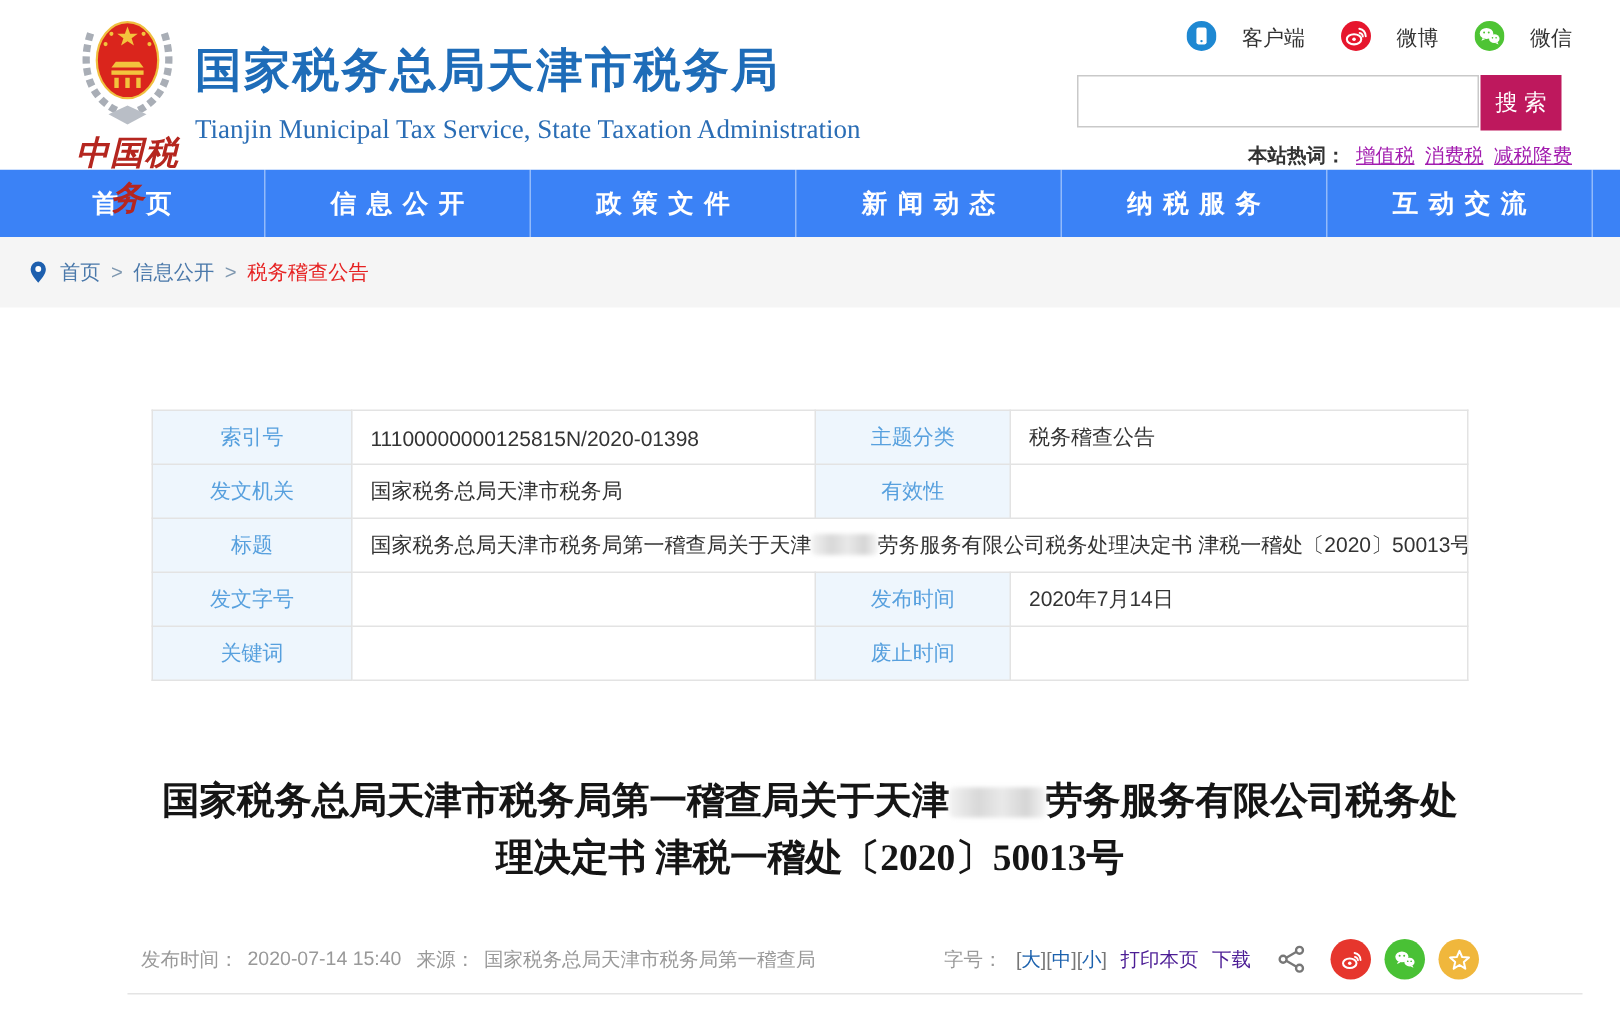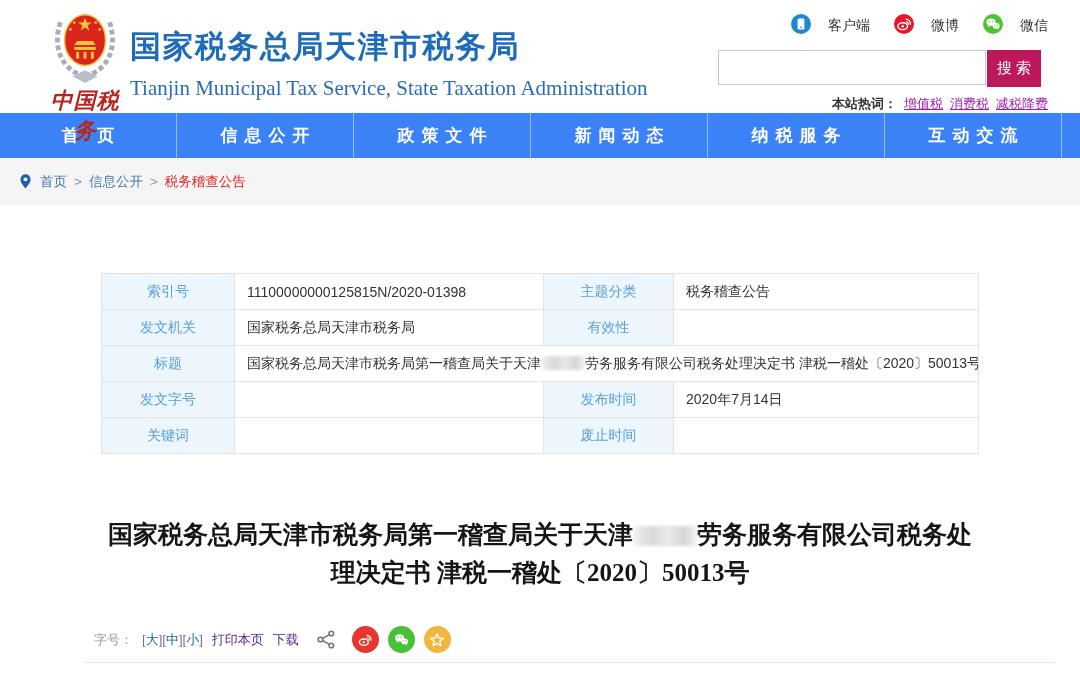--- a/index.html
+++ b/index.html
@@ -6,21 +6,21 @@
   html, body { width: 1080px; height: 677px; overflow: hidden; background: #fff;
     font-family: "Liberation Sans", "DejaVu Sans", sans-serif; }
 
   
   .header { position: relative; height: 113px; background: #fff; }
   .logo-wrap { position: absolute; left: 42px; top: 6px; width: 86px; text-align: center; }
   .logo-caption { font-family: "Liberation Serif", serif; font-weight: bold; font-style: italic;
     color: #b5261f; font-size: 22px; letter-spacing: 1px; margin-top: -2px; }
   .site-titles { position: absolute; left: 130px; top: 26px; }
   .site-cn { color: #1e6cb8; font-size: 31px; font-weight: bold; letter-spacing: 1.5px; }
-  .site-en { color: #2a6db5; font-family: "Liberation Serif", serif; font-size: 21px; margin-top: 8px; }
+  .site-en { color: #2a6db5; font-family: "Liberation Serif", serif; font-size: 18px; margin-top: 8px; }
 
   .header-right { position: absolute; top: 0; right: 32px; width: 330px; }
   .social-row { display: flex; justify-content: flex-end; gap: 24px; margin-top: 14px; }
   .social-item { display: flex; align-items: center; gap: 17px; font-size: 14px; color: #333; cursor: pointer; }
   .search-row { display: flex; margin-top: 13px; }
   .search-input { width: 268px; height: 35px; border: 1px solid #c9c9c9; outline: none;
     padding: 0 8px; font-size: 14px; }
   .search-btn { width: 54px; height: 37px; background: #be185d; color: #fff; border: none;
     font-size: 15px; cursor: pointer; margin-left: 1px; }
   .hotwords { margin-top: 8px; text-align: right; font-size: 13px; color: #222; }
@@ -217,20 +217,26 @@
     <td class="val"></td>
     <td class="lbl">废止时间</td>
     <td class="val"></td>
   </tr>
 </tbody>
   </table>
 
 <div class="article-title"><span>国家税务总局天津市税务局第一稽查局关于天津</span><span class="redact lg"></span><span>劳务服务有限公司税务处理决定书 津税一稽处〔2020〕50013号</span></div>
 
 <div class="meta-row">
+  <div class="meta-left">
+    <span>发布时间：</span>
+    <span>2020-07-14 15:40</span>
+    <span style="margin-left:4px;">来源：</span>
+    <span>国家税务总局天津市税务局第一稽查局</span>
+  </div>
   <div class="meta-right">
     <span>字号：</span>
     <span class="fs-group"><span class="fs-bracket">[</span><span class="fs-size">大</span><span class="fs-bracket">]</span><span class="fs-bracket">[</span><span class="fs-size">中</span><span class="fs-bracket">]</span><span class="fs-bracket">[</span><span class="fs-size">小</span><span class="fs-bracket">]</span></span>
     <span class="tool-link">打印本页</span>
     <span class="tool-link">下载</span>
     <span style="display:flex;margin-left:8px;">
       <svg width="21" height="21" viewBox="0 0 20 20" fill="none" stroke="#777" stroke-width="1.5">
         <circle cx="4.2" cy="10" r="2.2"></circle>
           <circle cx="14.6" cy="4.3" r="2.2"></circle>
           <circle cx="14.6" cy="15.7" r="2.2"></circle>

